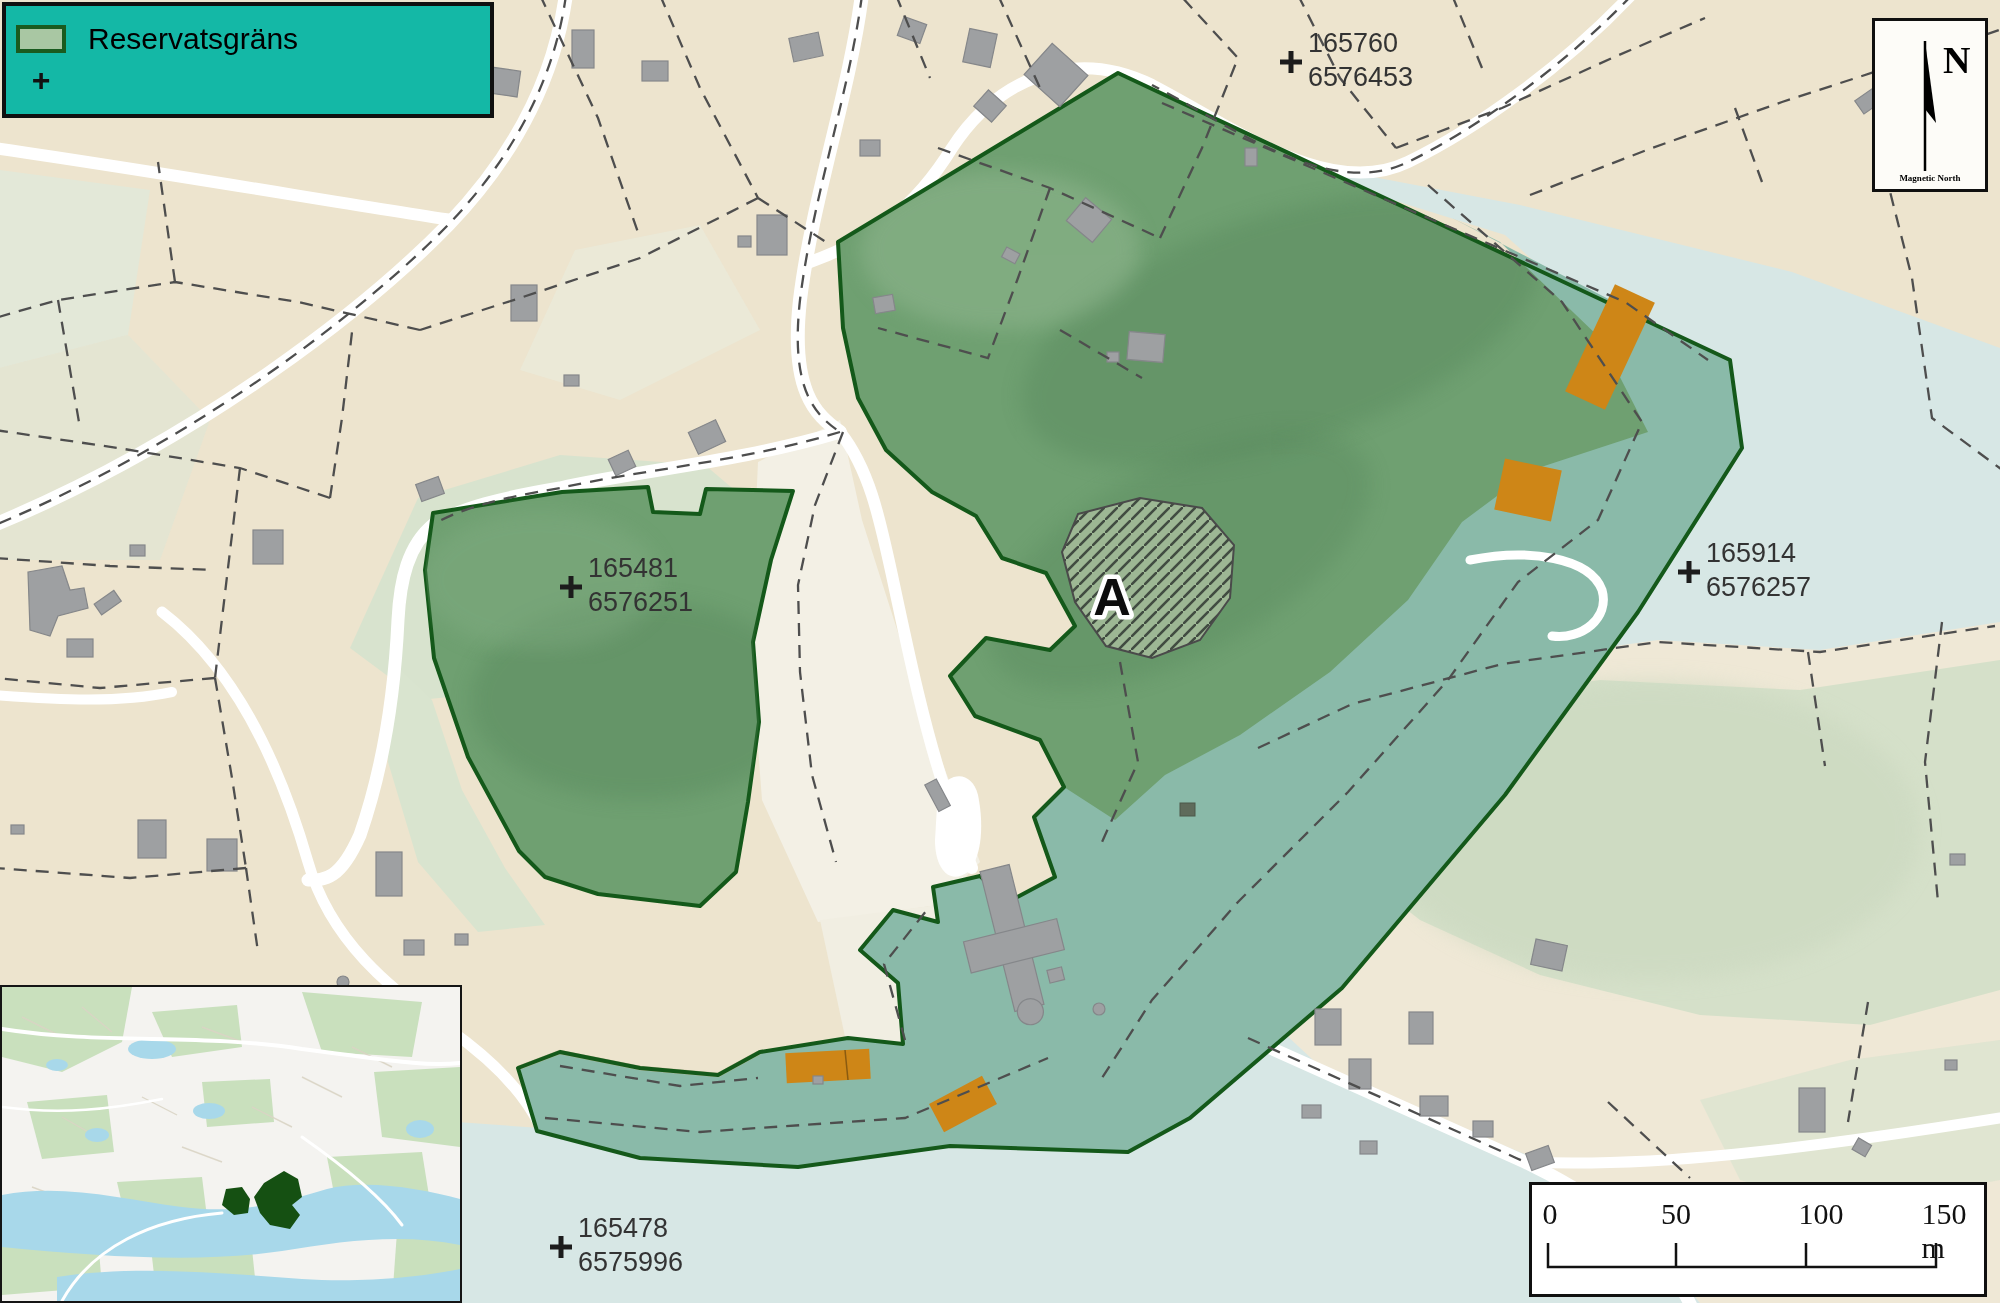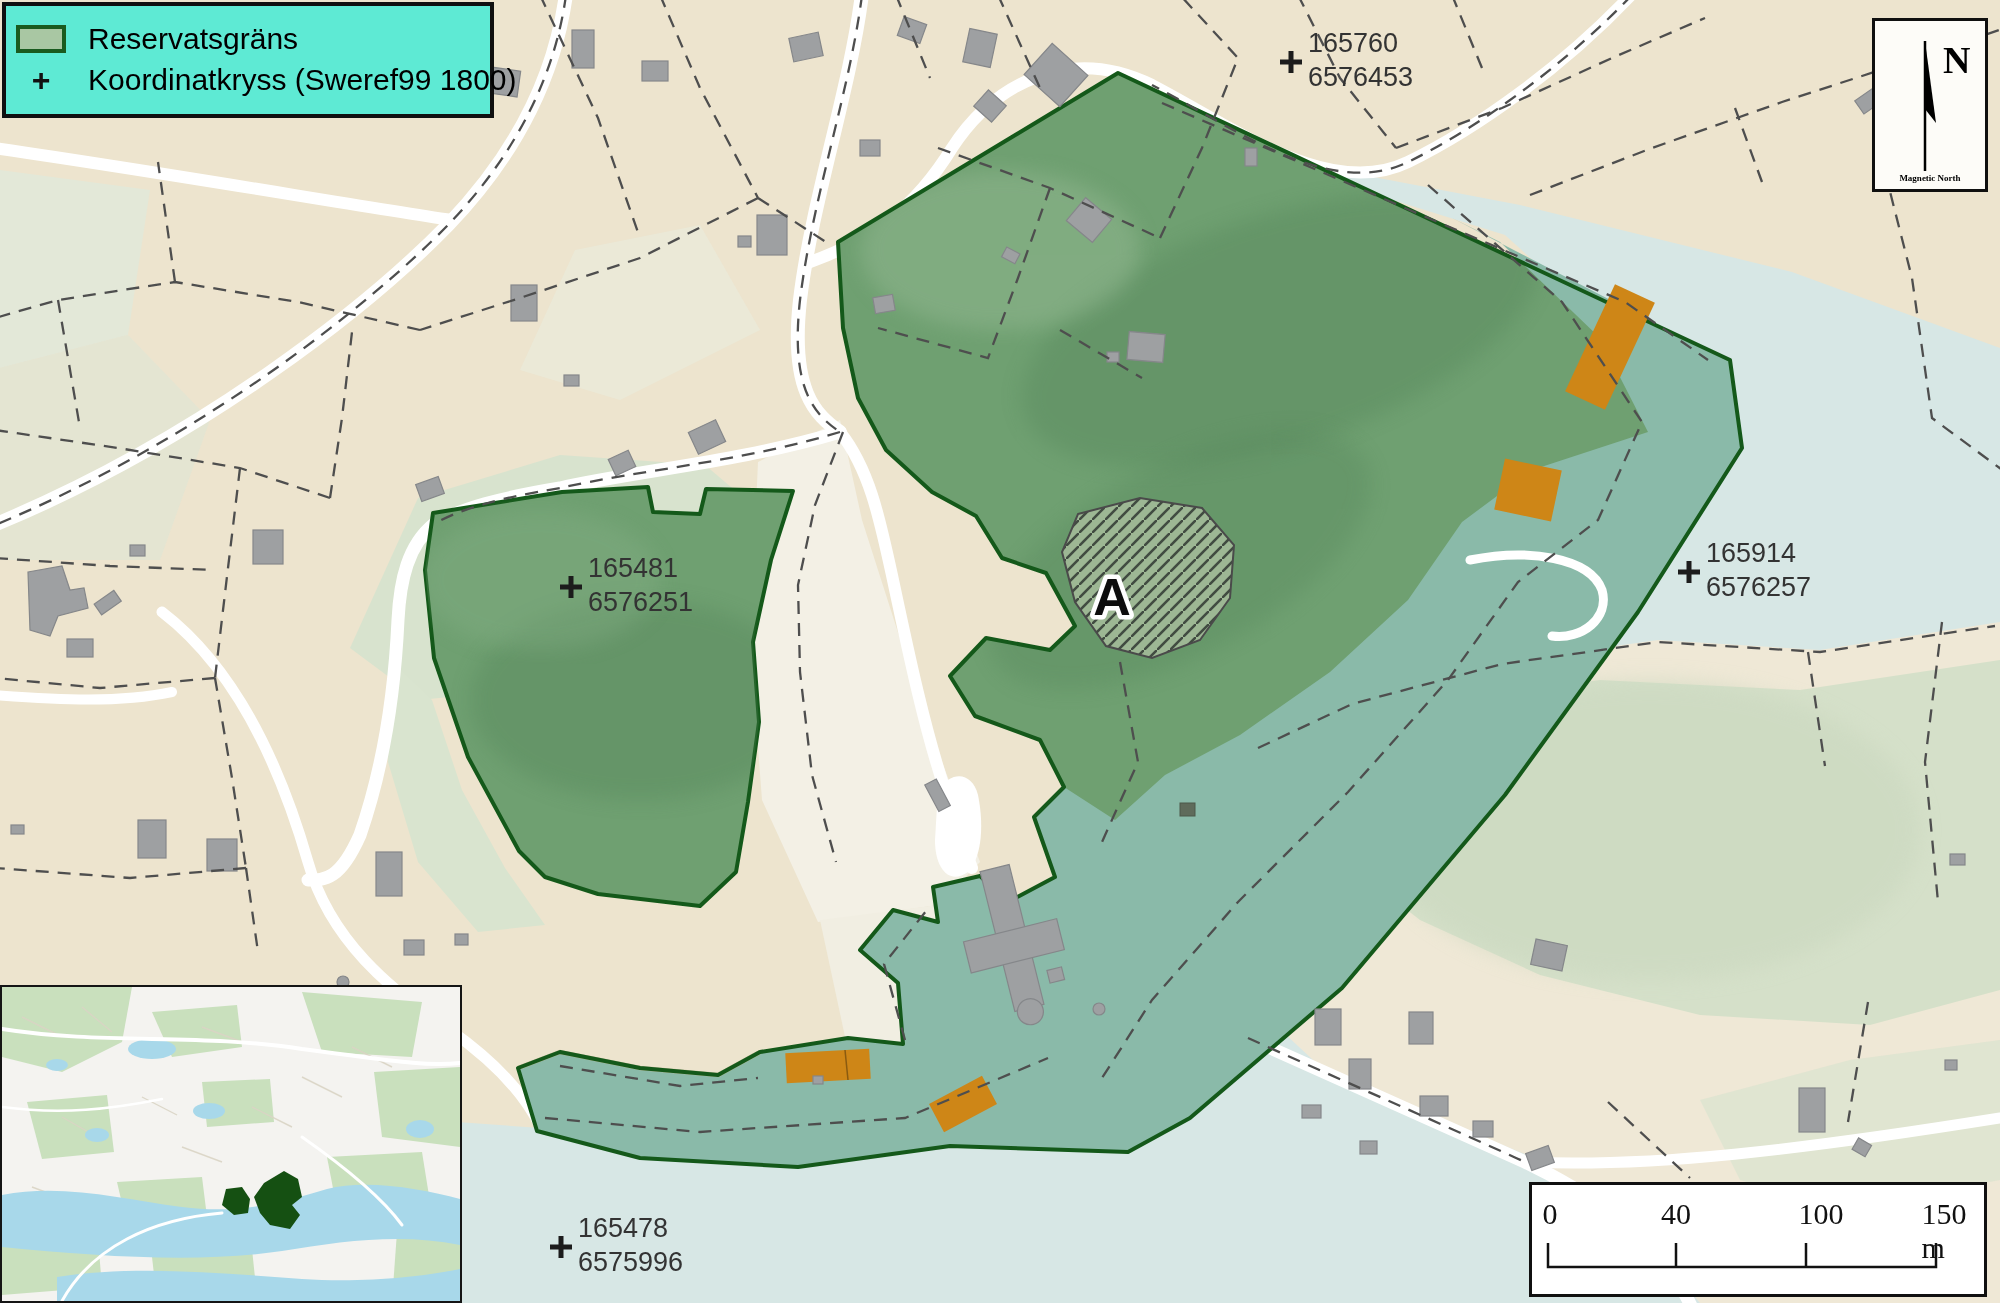--- a/index.html
+++ b/index.html
@@ -1,20 +1,20 @@
 <!DOCTYPE html>
 <html><head>
 <meta charset="utf-8">
 <style>
   html,body{margin:0;padding:0;background:#888;}
   #stage{position:relative;width:2000px;height:1303px;overflow:hidden;
          font-family:"Liberation Sans",sans-serif;outline:1px solid #1a1a1a;background:#EDE4CE;}
   #map-svg{position:absolute;left:0;top:0;}
   
-  #legend{position:absolute;left:2px;top:2px;width:492px;background:#5eead4;
+  #legend{position:absolute;left:2px;top:2px;width:492px;background:#14b8a6;
           border:4px solid #101010;box-sizing:border-box;padding:12px 10px 14px 10px;}
   .lg-row{display:flex;align-items:center;height:41px;}
   .lg-swatch{width:50px;height:28px;flex:0 0 50px;margin-right:22px;box-sizing:border-box;}
   .sw-reserve{background:#A9C7A3;border:4px solid #1A5B1F;}
   .sw-parcel{background:#fff;border:2.5px dashed #555;}
   .sw-cross{background:none;border:none;font-size:32px;font-weight:bold;color:#111;
             display:flex;align-items:center;justify-content:center;line-height:1;}
   .sw-dock{background:#FF8A00;border:1px solid #E07800;}
   .sw-playground{background:repeating-linear-gradient(135deg,#fff 0 8px,#555 8px 10.5px);
                  border:2px solid #666;}
@@ -256,37 +256,36 @@
   <text x="1112" y="615" font-size="52" font-weight="bold" fill="#0d0d0d" stroke="#ffffff" stroke-width="9" paint-order="stroke" stroke-linejoin="round" text-anchor="middle" font-family="Liberation Sans, sans-serif">A</text>
 </svg>
 
 <div id="legend">
   <div class="lg-row">
     <div class="lg-swatch sw-reserve"></div>
     <div class="lg-label">Reservatsgräns</div>
   </div>
   <div class="lg-row">
     <div class="lg-swatch sw-cross">+</div>
-    <div class="lg-label">Koordinatkryss (Sweref99 1800)</div>
   </div>
 </div>
 
 <div id="northbox">
   <svg width="110" height="168" viewBox="0 0 110 168">
     <line x1="50" y1="20" x2="50" y2="150" stroke="#000" stroke-width="2.5"></line>
     <polygon points="50,20 61,102 50,88" fill="#000"></polygon>
     <text x="68" y="52" font-family="Liberation Serif, serif" font-weight="bold" font-size="38" fill="#000">N</text>
   </svg>
   <div style="position:absolute;left:0;bottom:6px;width:100%;text-align:center;
               font-family:'Liberation Serif',serif;font-weight:bold;font-size:9px;color:#000;">Magnetic North</div>
 </div>
 
 <div id="scalebox">
   <span class="sc-label" style="left:18px">0</span>
-  <span class="sc-label" style="left:144px">40</span>
+  <span class="sc-label" style="left:144px">50</span>
   <span class="sc-label" style="left:289px">100</span>
   <span class="sc-label" style="left:412px">150 m</span>
   <svg width="452" height="109" viewBox="0 0 452 109" style="position:absolute;left:0;top:0">
     <path d="M16,58 V82 H404 V58 M144,58 V82 M274,58 V82" fill="none" stroke="#111" stroke-width="2.5"></path>
   </svg>
 </div>
 
 <div id="inset">
   <svg width="458" height="314" viewBox="0 0 458 314">
     <rect width="458" height="314" fill="#F4F3F0"></rect>

